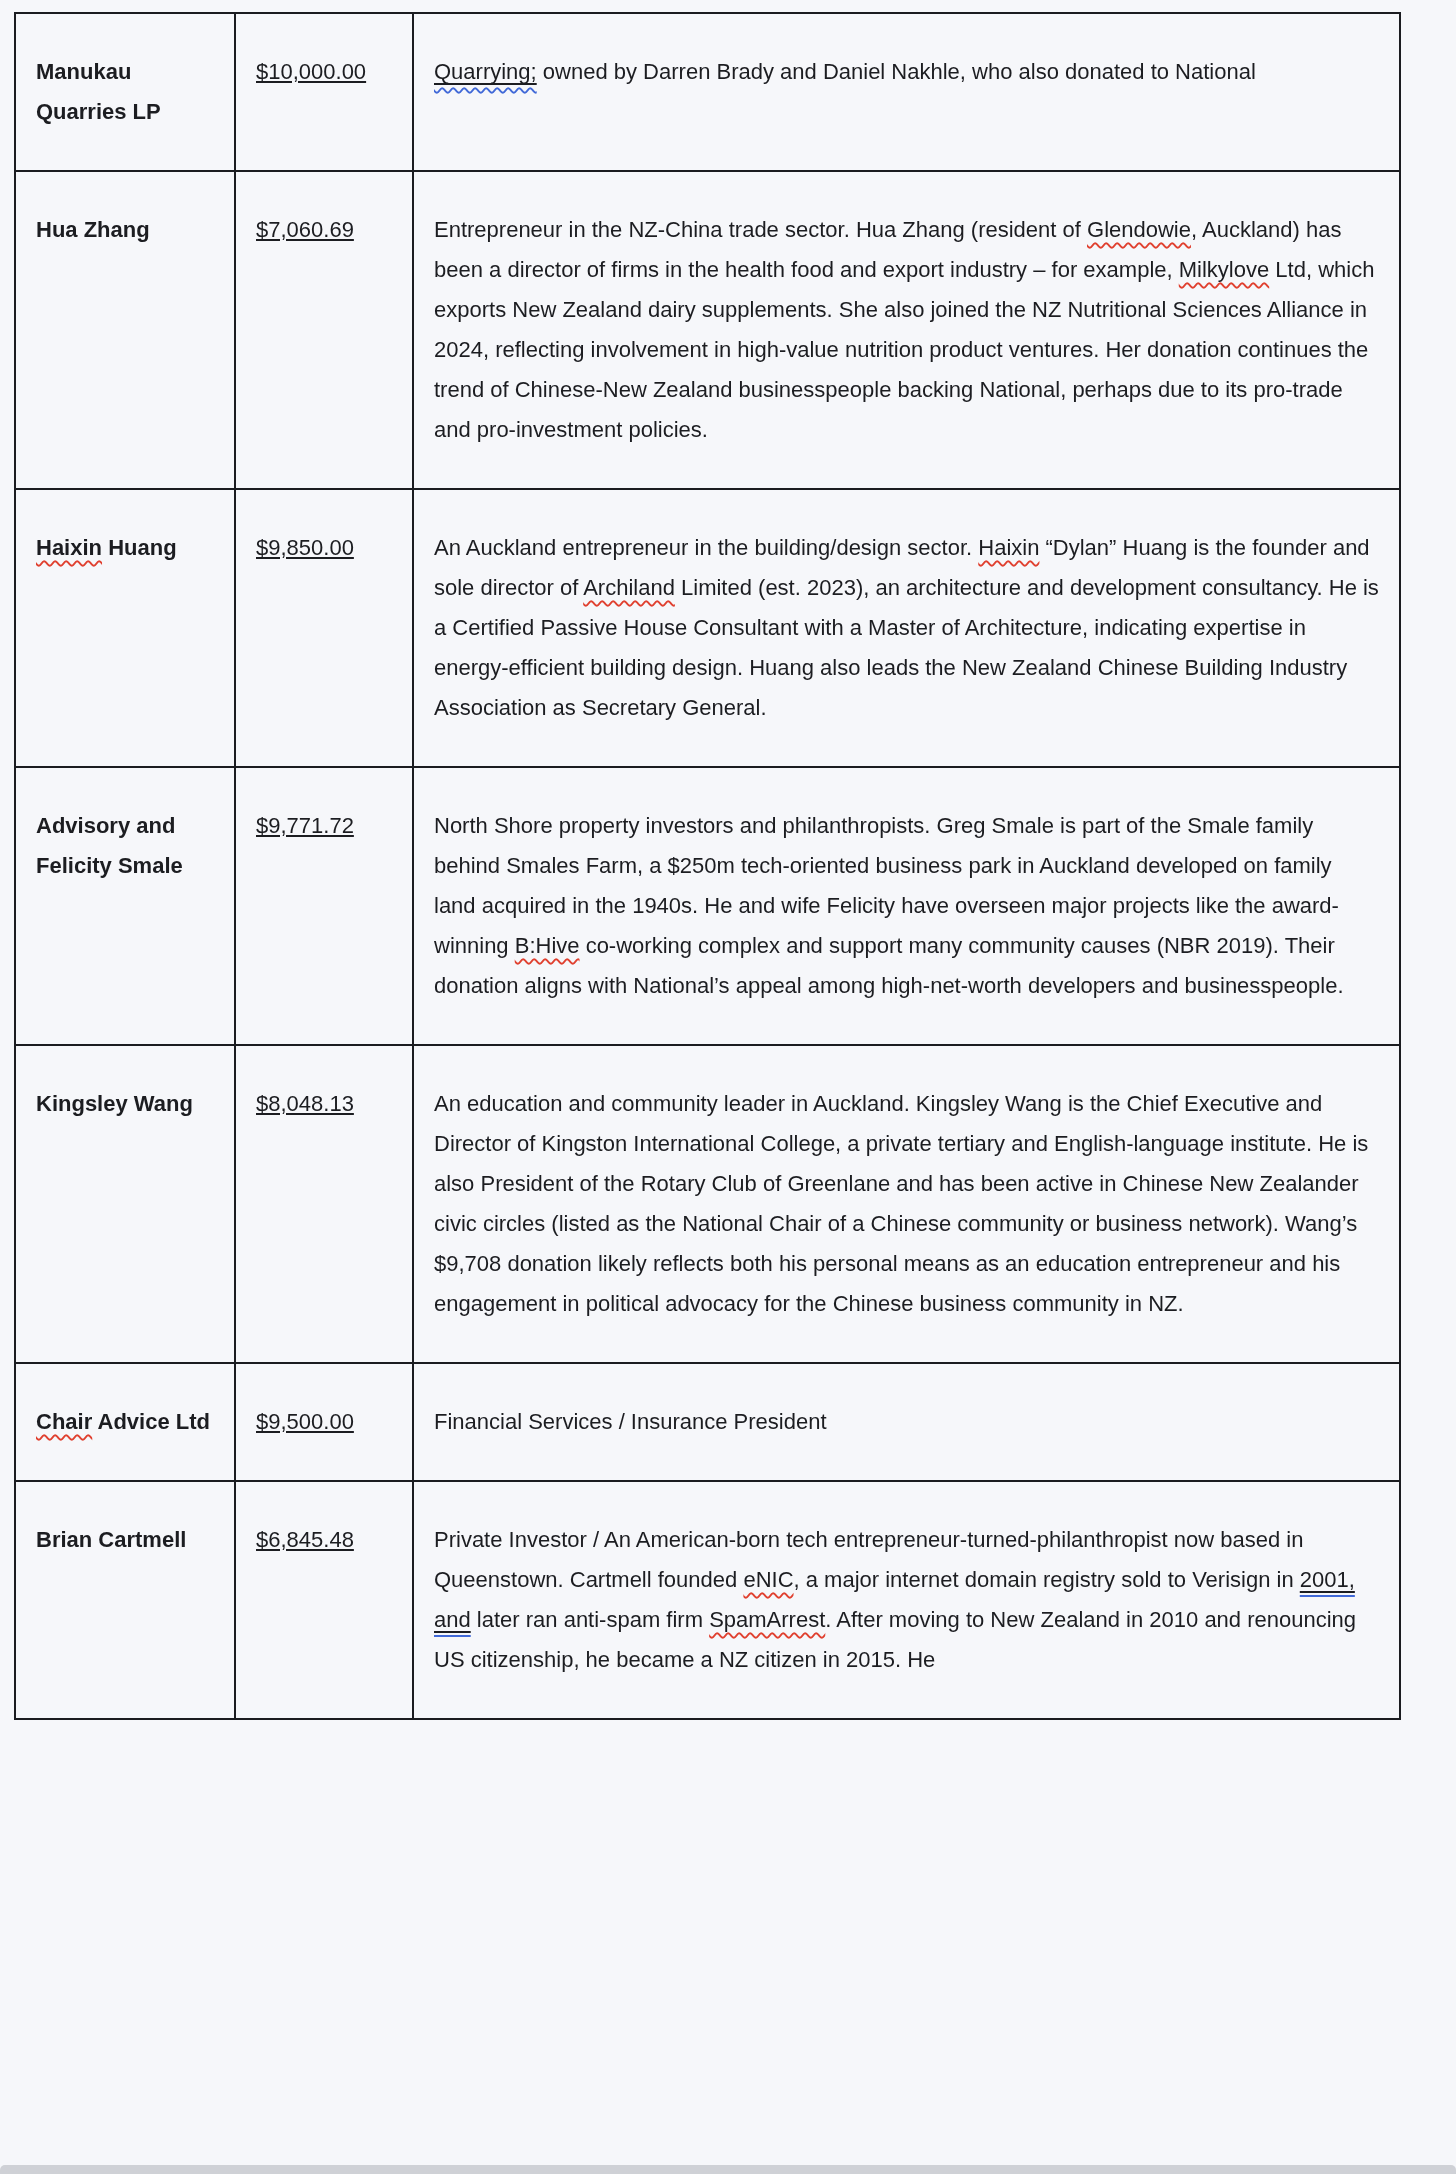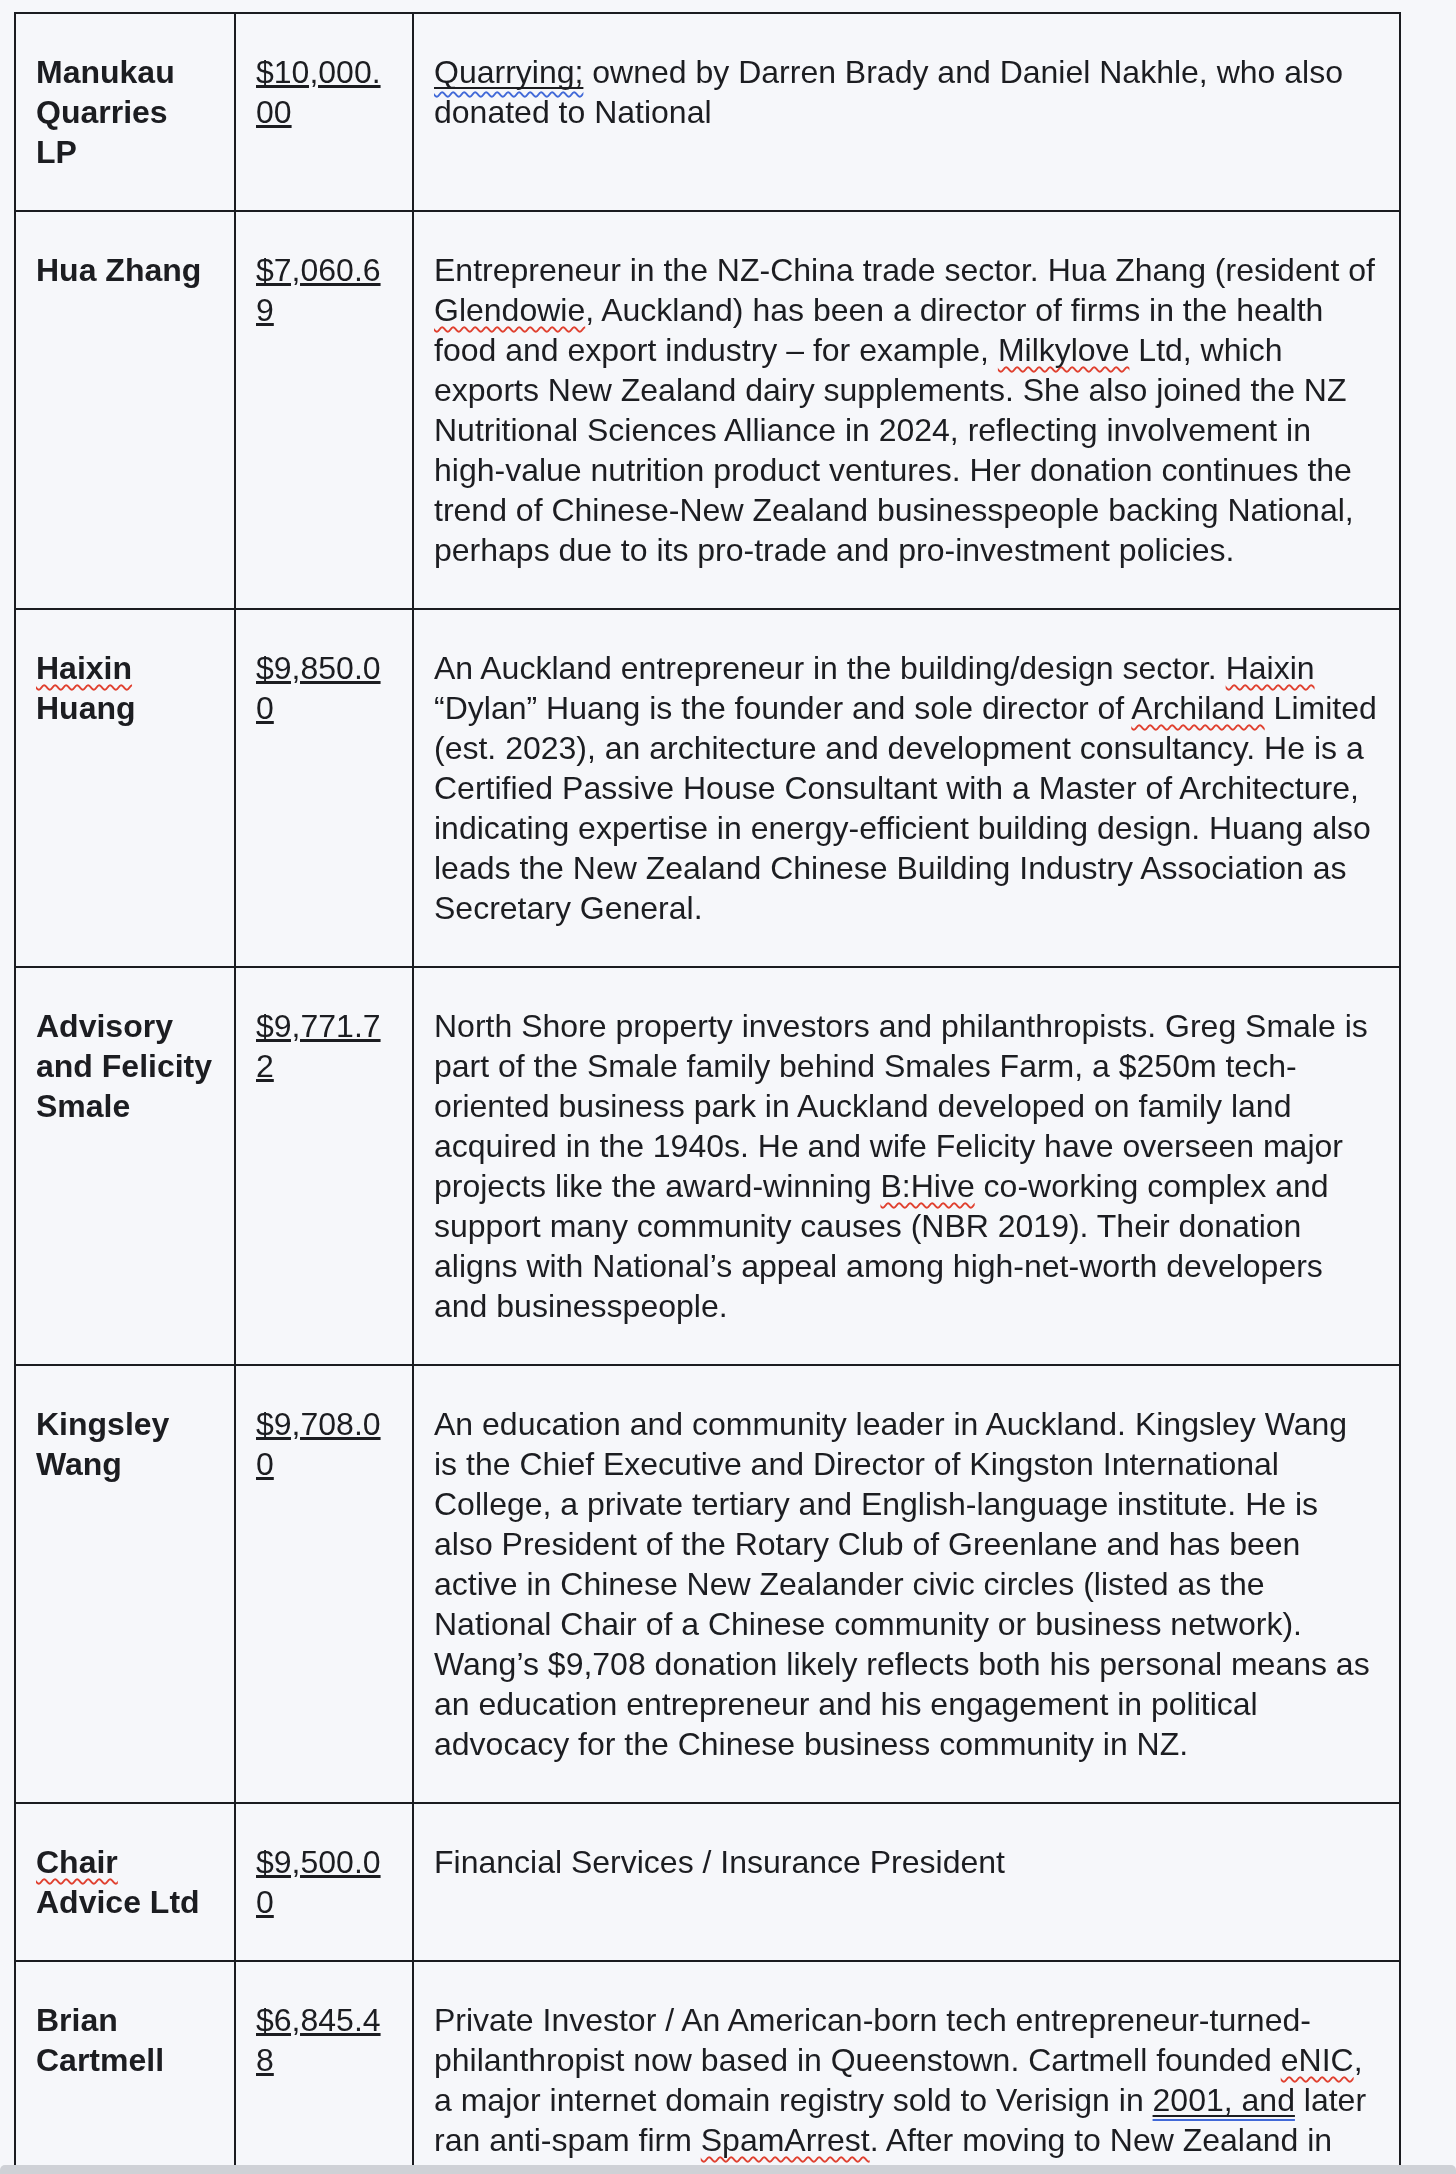--- a/index.html
+++ b/index.html
@@ -20,21 +20,21 @@
   table.donors{
     border-collapse:collapse;
     table-layout:fixed;
     position:absolute;left:14px;top:12px;
     width:1385px;
   }
   td{
     border:2px solid var(--border-c);
     vertical-align:top;
     padding:38px 20px;
-    font-size:32px;
+    font-size:22px;
     line-height:40px;
     color:var(--text-c);
   }
   td.c-name{font-weight:bold;}
   td.c-amount{word-break:break-all;text-decoration:underline;}
   .sp{
     text-decoration:underline wavy var(--sp-red) 2px;
     text-underline-offset:5px;
     text-decoration-skip-ink:none;
   }
@@ -84,21 +84,21 @@
       <td class="c-amount">$9,850.00</td>
       <td class="c-desc">An Auckland entrepreneur in the building/design sector. <span class="sp">Haixin</span> “Dylan” Huang is the founder and sole director of <span class="sp">Archiland</span> Limited (est. 2023), an architecture and development consultancy. He is a Certified Passive House Consultant with a Master of Architecture, indicating expertise in energy-efficient building design. Huang also leads the New Zealand Chinese Building Industry Association as Secretary General.</td>
     </tr>
     <tr>
       <td class="c-name">Advisory and Felicity Smale</td>
       <td class="c-amount">$9,771.72</td>
       <td class="c-desc">North Shore property investors and philanthropists. Greg Smale is part of the Smale family behind Smales Farm, a $250m tech-oriented business park in Auckland developed on family land acquired in the 1940s. He and wife Felicity have overseen major projects like the award-winning <span class="sp">B:Hive</span> co-working complex and support many community causes (NBR 2019). Their donation aligns with National’s appeal among high-net-worth developers and businesspeople.</td>
     </tr>
     <tr>
       <td class="c-name">Kingsley Wang</td>
-      <td class="c-amount">$9,708.00</td>
+      <td class="c-amount">$8,048.13</td>
       <td class="c-desc">An education and community leader in Auckland. Kingsley Wang is the Chief Executive and Director of Kingston International College, a private tertiary and English-language institute. He is also President of the Rotary Club of Greenlane and has been active in Chinese New Zealander civic circles (listed as the National Chair of a Chinese community or business network). Wang’s $9,708 donation likely reflects both his personal means as an education entrepreneur and his engagement in political advocacy for the Chinese business community in NZ.</td>
     </tr>
     <tr>
       <td class="c-name"><span class="sp">Chair</span> Advice Ltd</td>
       <td class="c-amount">$9,500.00</td>
       <td class="c-desc">Financial Services / Insurance President</td>
     </tr>
     <tr>
       <td class="c-name">Brian Cartmell</td>
       <td class="c-amount">$6,845.48</td>

